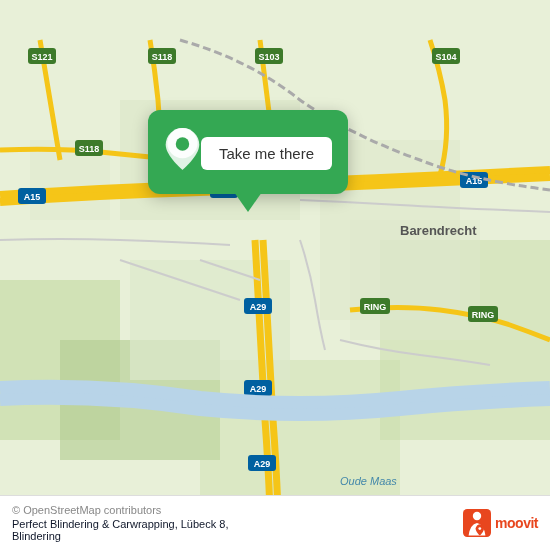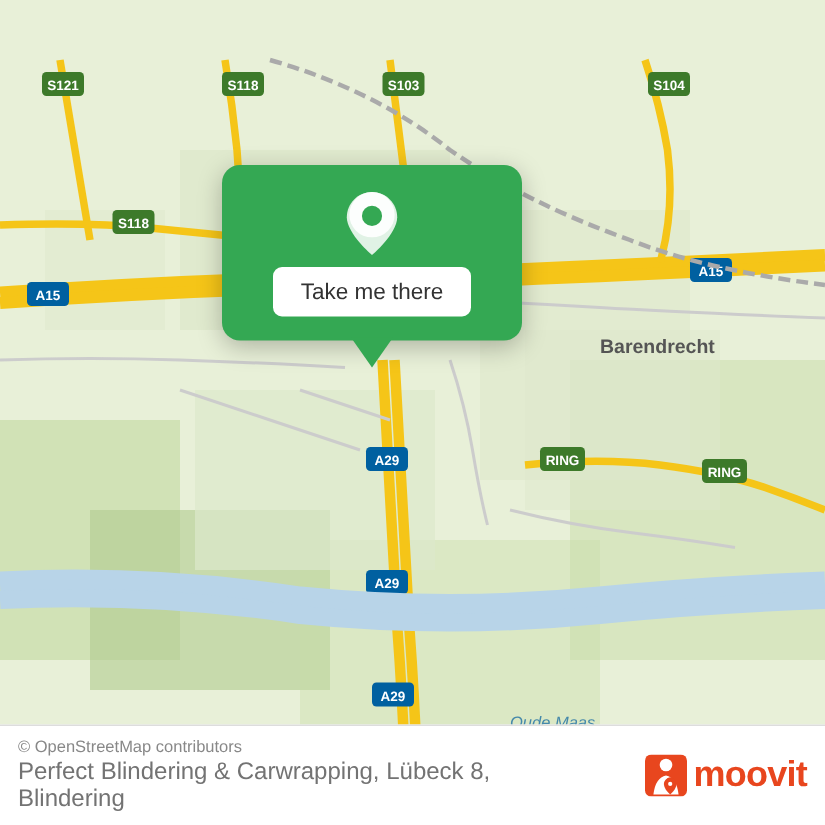--- a/index.html
+++ b/index.html
@@ -39,21 +39,21 @@
 
     
     #popup-bubble {
       position: absolute;
       top: 110px;
       left: 148px;
       width: 200px;
       background: #34a853;
       border-radius: 12px;
       display: flex;
-      flex-direction: column;
+      flex-direction: row;
       align-items: center;
       padding: 18px 16px 16px 16px;
       box-shadow: 0 4px 16px rgba(0,0,0,0.25);
       z-index: 10;
     }
 
     #popup-bubble::after {
       content: '';
       position: absolute;
       bottom: -18px;
@@ -104,38 +104,38 @@
       flex-direction: column;
     }
 
     #copyright-text {
       font-size: 11px;
       color: #888;
       margin-bottom: 2px;
     }
 
     #location-name {
-      font-size: 16px;
-      color: #737373;
+      font-size: 11px;
+      color: #0f172a;
       font-weight: 400;
     }
 
     #moovit-logo {
       display: flex;
       align-items: center;
       gap: 4px;
     }
 
     #moovit-icon {
       width: 28px;
       height: 28px;
     }
 
     #moovit-text {
-      font-size: 24px;
+      font-size: 14px;
       font-weight: 700;
       color: #e8461e;
       letter-spacing: -0.5px;
     }
   </style>
 </head>
 <body>
 
 <div id="map-container">
   <div id="map-bg"></div>

